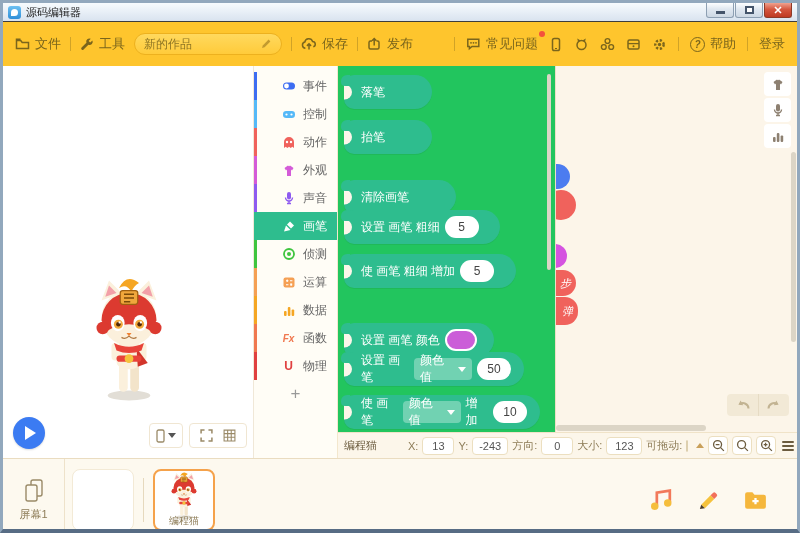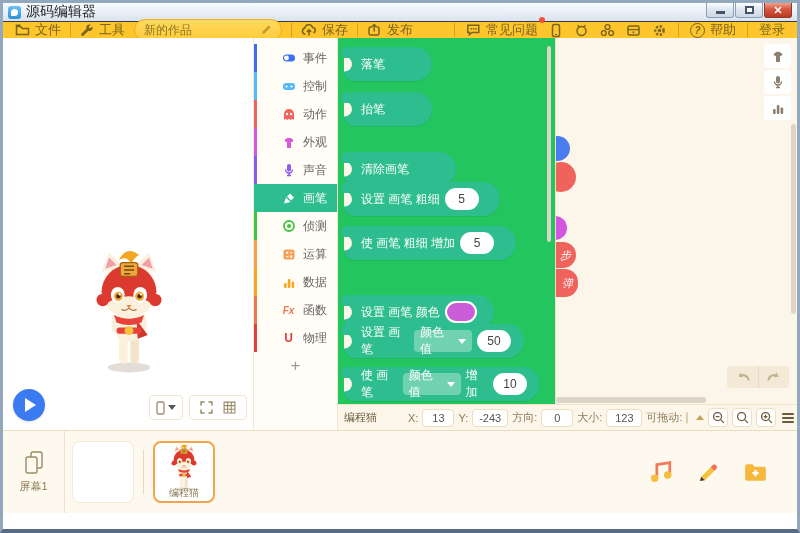--- a/index.html
+++ b/index.html
@@ -4,29 +4,29 @@
 <style>
   *{box-sizing:border-box;margin:0;padding:0}
   html,body{width:800px;height:533px}
   body{font-family:"Liberation Sans","DejaVu Sans",sans-serif;-webkit-font-smoothing:antialiased}
   .win{position:relative;width:800px;height:533px;border:3px solid #92A8BD;border-bottom:4px solid #576C84;background:#fff;overflow:hidden}
 
   
   .titlebar{height:19px;background:linear-gradient(#f7fbfe,#d9e3ef);border-bottom:1px solid #3c3c3c;display:flex;align-items:center;padding-left:5px;gap:5px}
   .app-icon{width:13px;height:13px;border-radius:3px;background:linear-gradient(#6cc0f2,#2f8fd8);display:inline-flex;align-items:center;justify-content:center}
   .app-icon i{width:7px;height:7px;background:#fff;border-radius:50% 50% 50% 0}
-  .titletext{font-size:14px;color:#222}
+  .titletext{font-size:11px;color:#222}
   .wincontrols{position:absolute;top:0;right:5px;display:flex}
   .wcb{width:28px;height:15px;margin-left:1px;border:1px solid #8d9fb2;border-top:none;border-radius:0 0 3px 3px;background:linear-gradient(#fdfeff,#dfe7f0 45%,#cdd8e4);display:flex;align-items:center;justify-content:center;cursor:pointer}
   .wcb.close{background:linear-gradient(#f0a28e,#d5573f 45%,#bf3a22);border-color:#8d3a28}
   .wcb .mingl{width:9px;height:3px;background:#44546a;margin-top:5px}
   .wcb .maxgl{width:9px;height:8px;border:2px solid #44546a;background:#fff}
 
   
-  .toolbar{height:16px;background:#FEC52D;display:flex;align-items:center;padding:0 12px;gap:9px;color:#7A651C;font-size:13px}
+  .toolbar{height:44px;background:#FEC52D;display:flex;align-items:center;padding:0 12px;gap:9px;color:#7A651C;font-size:13px}
   .tbtn{display:flex;align-items:center;gap:5px;cursor:pointer;white-space:nowrap}
   .tdiv{width:1px;height:14px;background:rgba(122,101,28,.35)}
   .projpill{width:148px;height:22px;background:linear-gradient(#ffd95e,#ffcb3a);border:1px solid #edb11e;border-radius:11px;display:flex;align-items:center;padding:0 9px;gap:6px}
   .projpill input{flex:1;min-width:0;border:none;background:transparent;font-size:12px;color:#8E7524;outline:none;font-family:inherit}
   .tb-right{margin-left:auto;display:flex;align-items:center;gap:11px}
   .faqwrap{position:relative}
   .reddot{position:absolute;top:-4px;right:-7px;width:6px;height:6px;border-radius:50%;background:#F4503C}
   .qicon{width:15px;height:15px;border:1.5px solid #7A651C;border-radius:50%;display:inline-flex;align-items:center;justify-content:center;font-size:10px;font-weight:bold}
 
   

